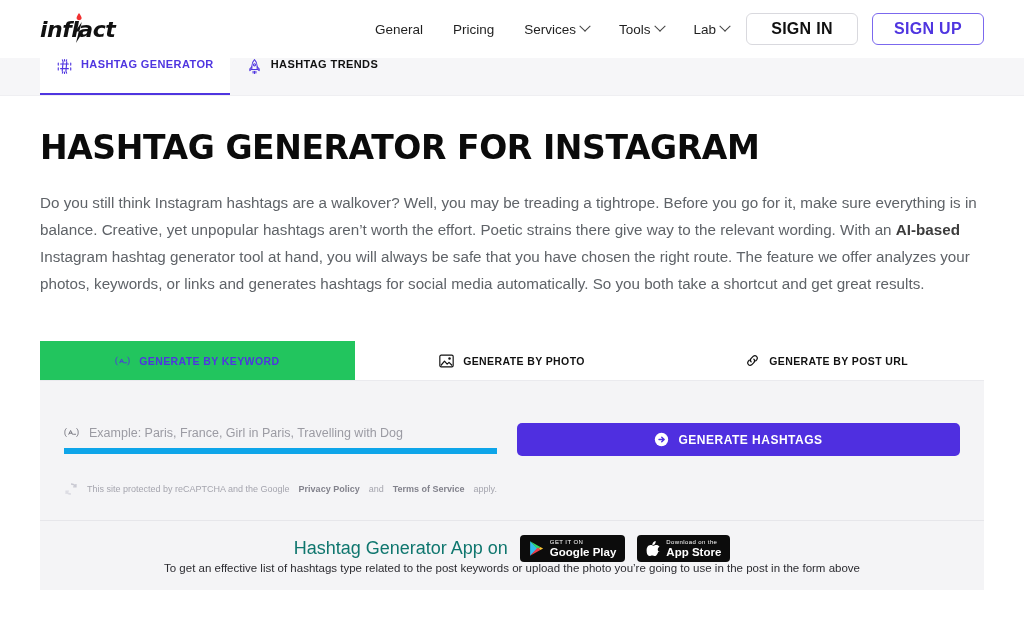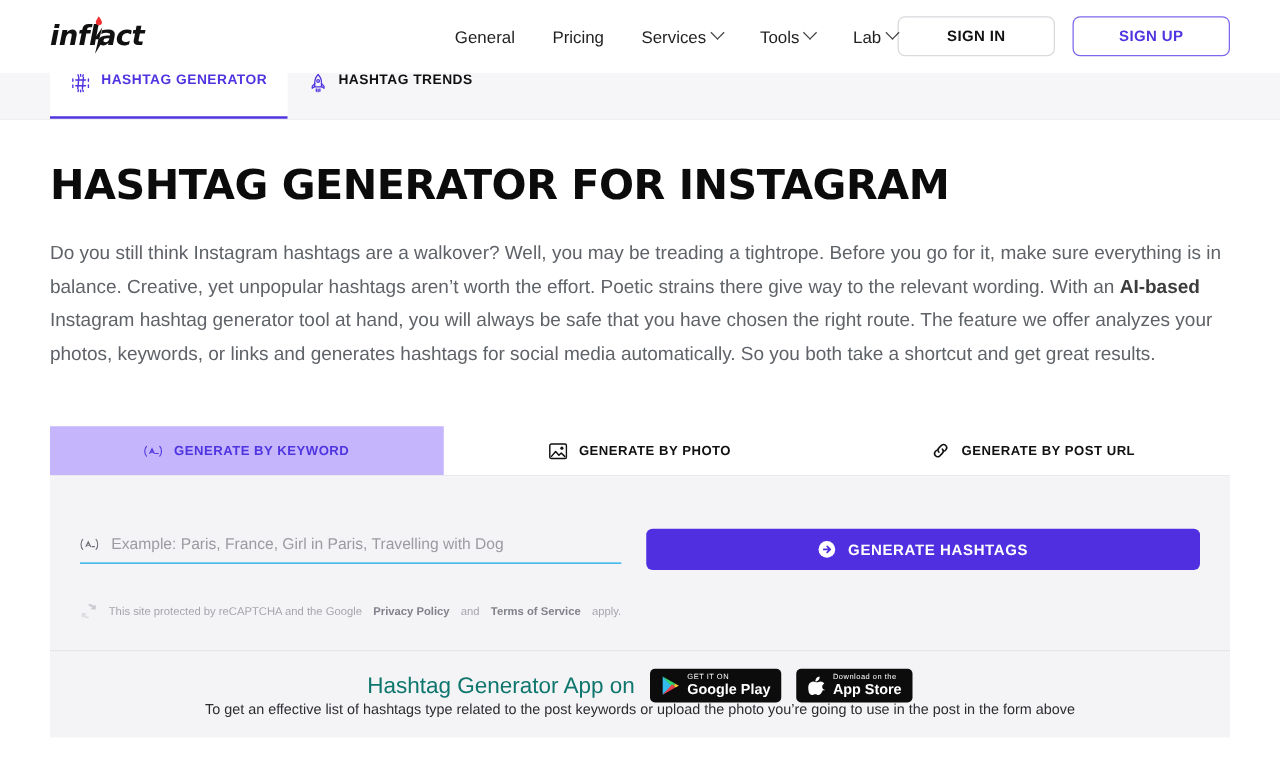--- a/index.html
+++ b/index.html
@@ -63,24 +63,24 @@
     border-bottom: 1.4px solid #444;
     transform: rotate(45deg) translate(-2px,-2px);
   }
 
   .auth {
     display: flex;
     gap: 14px;
     margin-left: auto;
   }
   .btn-auth {
-    width: 126px; height: 32px;
+    width: 112px; height: 32px;
     border-radius: 6px;
     display: flex; align-items: center; justify-content: center;
-    font-size: 12px; font-weight: bold;
+    font-size: 16px; font-weight: bold;
     letter-spacing: 0.3px;
     cursor: pointer;
     background: #fff;
   }
   .btn-signin { border: 1px solid #d9d9de; color: #111; }
   .btn-signup { border: 1.5px solid #7b68ee; color: #4f35e0; }
 
   
   .subnav {
     height: 38px;
@@ -141,37 +141,37 @@
     align-items: center;
     justify-content: center;
     gap: 9px;
     font-size: 10.5px;
     font-weight: bold;
     letter-spacing: 0.4px;
     cursor: pointer;
     color: #111111;
     position: relative;
   }
-  .tab.active { background: #c4b5fd; color: #4f35e0; text-align: right; }
+  .tab.active { background: #22c55e; color: #4f35e0; text-align: right; }
 
   .form-area {
     background: #f4f4f6;
     padding: 42px 24px 24px 24px;
   }
   .form-row {
     display: flex;
     align-items: center;
     gap: 20px;
   }
   .input-wrap {
     flex: 1;
     display: flex;
     align-items: center;
     gap: 10px;
-    border-bottom: 1px solid #0ea5e9;
+    border-bottom: 6px solid #0ea5e9;
     padding-bottom: 8px;
     max-width: 454px;
   }
   .input-field {
     flex: 1;
     border: none;
     outline: none;
     background: transparent;
     font-size: 12.5px;
     color: #33343a;

